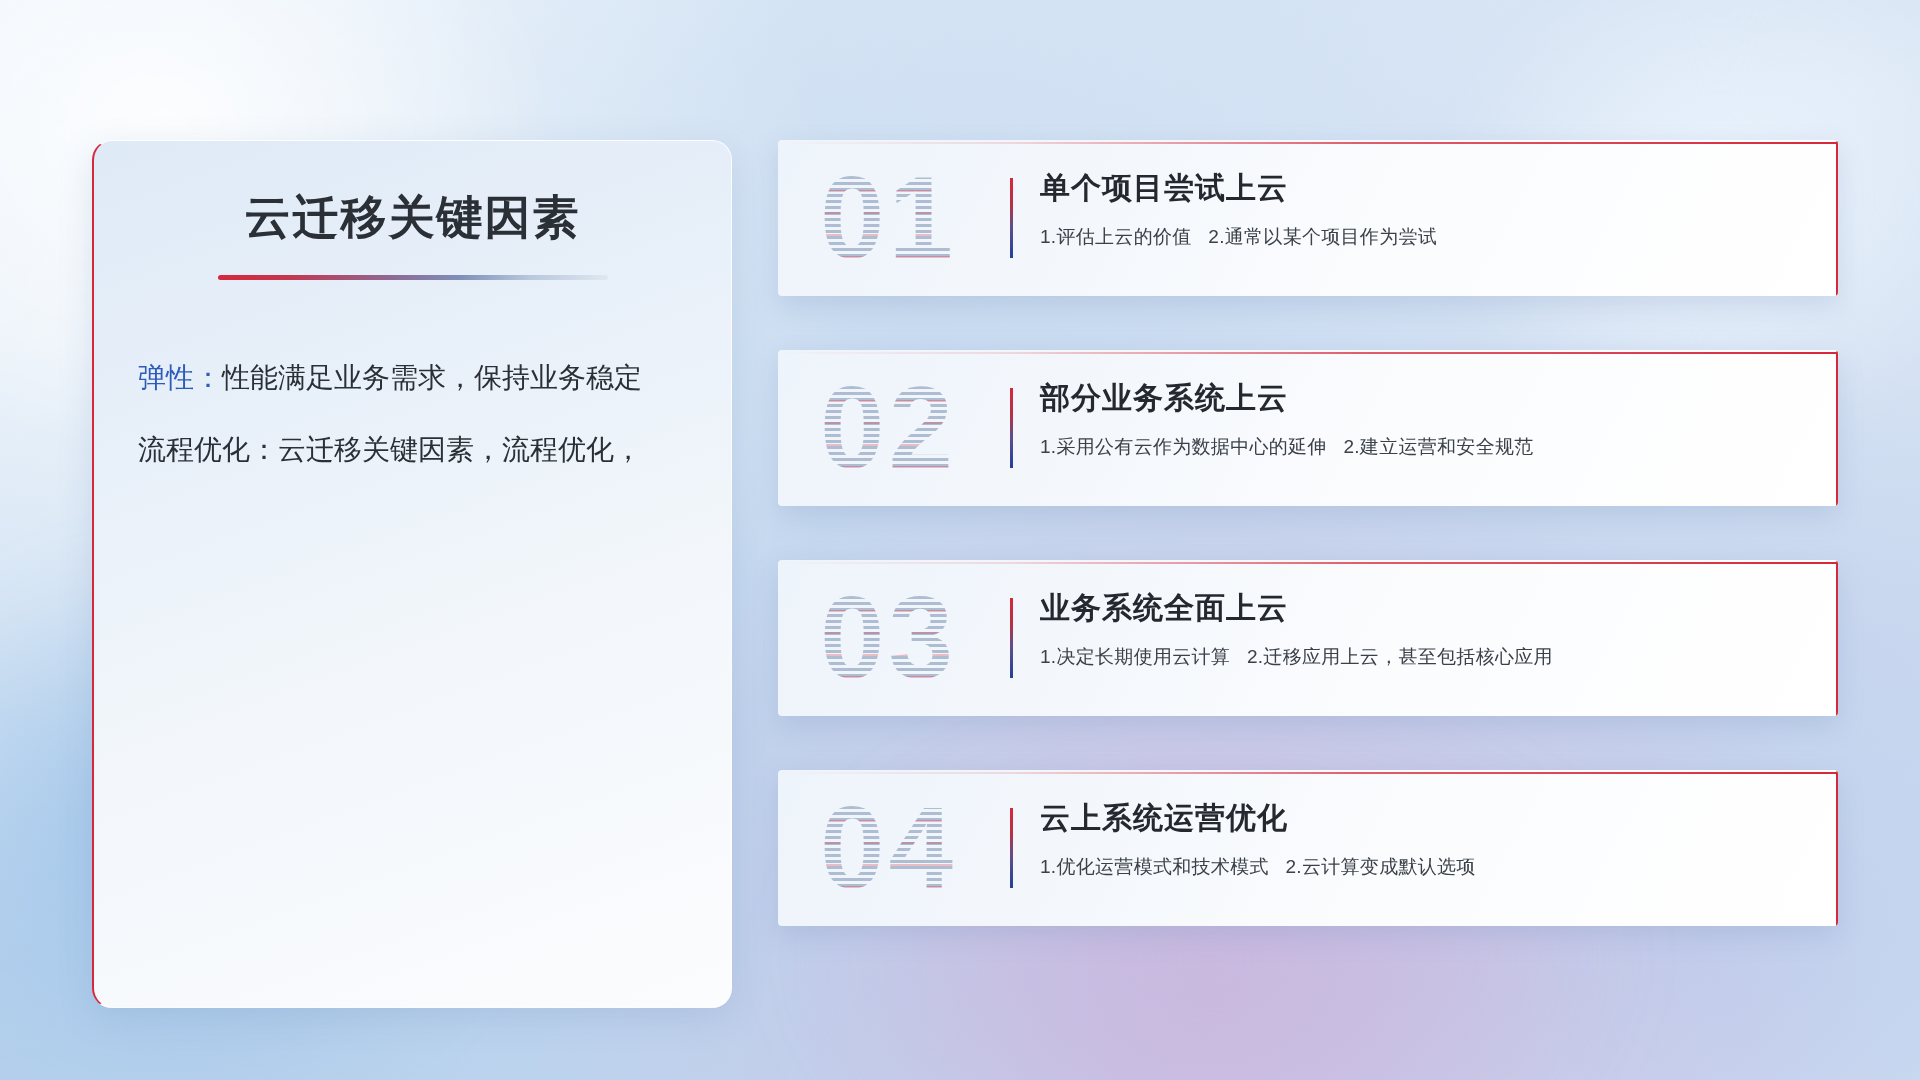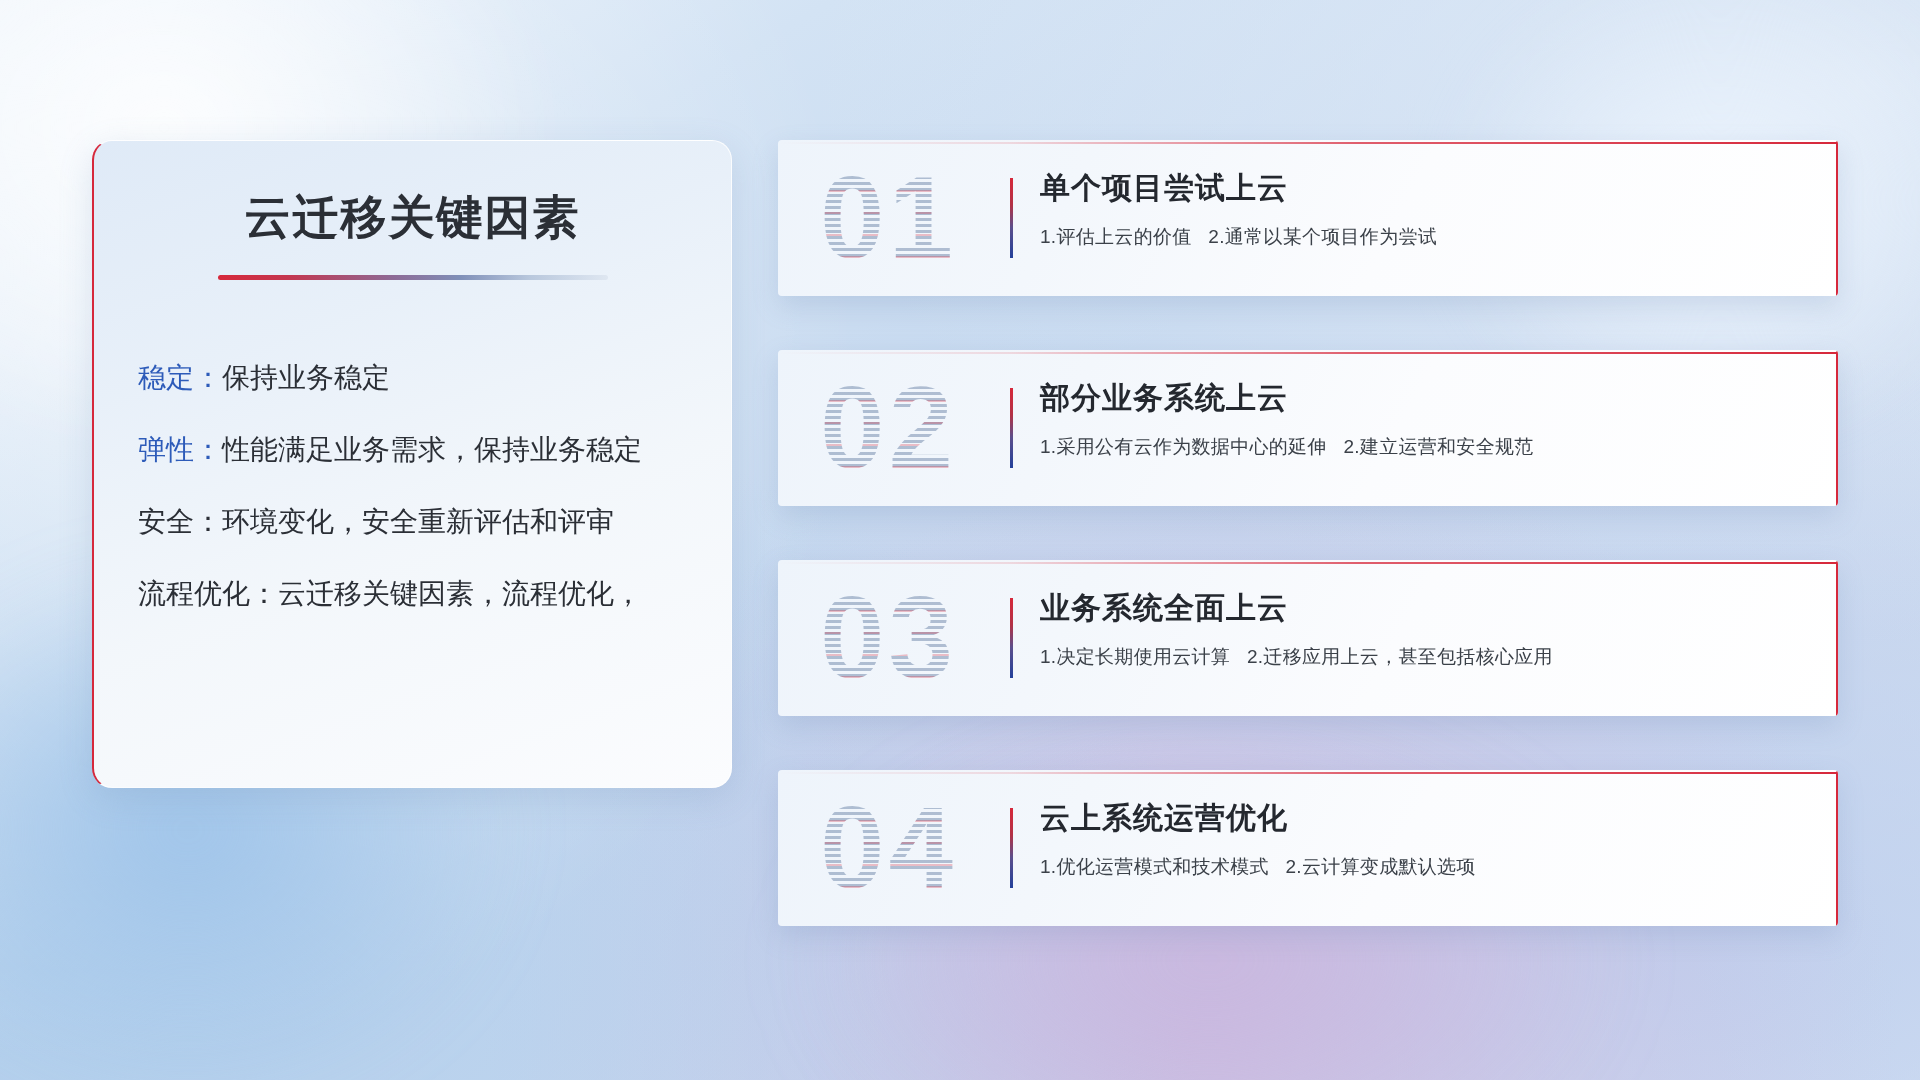--- a/index.html
+++ b/index.html
@@ -37,21 +37,21 @@
     filter:blur(44px);
   }
   .bg-blob-d {
     position:absolute; right:-120px; top:-80px; width:640px; height:560px;
     background:radial-gradient(ellipse at 50% 50%, rgba(236,244,253,0.95) 0%, rgba(236,244,253,0) 62%);
     filter:blur(30px);
   }
 
   
   .left-panel {
-    position:absolute; left:92px; top:140px; width:640px; height:648px;
+    position:absolute; left:92px; top:140px; width:640px; height:868px;
     border-radius:20px;
     background:linear-gradient(160deg, #dfeaf7 0%, #e8f0f9 30%, #f3f7fb 60%, #fbfcfe 100%);
     box-shadow: 0 10px 34px rgba(110,140,180,0.20);
     border:1px solid rgba(255,255,255,0.85);
     border-left:2px solid #d6283b;
     overflow:hidden;
   }
   .panel-title {
     margin:46px 0 0 0;
     text-align:center;
@@ -152,23 +152,21 @@
   <div class="bg-blob-a"></div>
   <div class="bg-blob-b"></div>
   <div class="bg-blob-c"></div>
   <div class="bg-blob-d"></div>
 </div>
 
 <section class="left-panel">
   <h1 class="panel-title">云迁移关键因素</h1>
   <div class="title-rule"></div>
   <div class="panel-list">
-      <div class="panel-row"><span class="lead">稳定：</span><span>保持业务稳定</span></div>
       <div class="panel-row"><span class="lead">弹性：</span><span>性能满足业务需求，保持业务稳定</span></div>
-      <div class="panel-row dark"><span class="lead">安全：</span><span>环境变化，安全重新评估和评审</span></div>
       <div class="panel-row dark"><span class="lead">流程优化：</span><span>云迁移关键因素，流程优化，</span></div>
     </div>
 </section>
 
 <section class="cards">
     <article class="card">
       <div class="card-num">01</div>
       <div class="card-num-tint">01</div>
       <div class="card-divider"></div>
       <div class="card-body">

